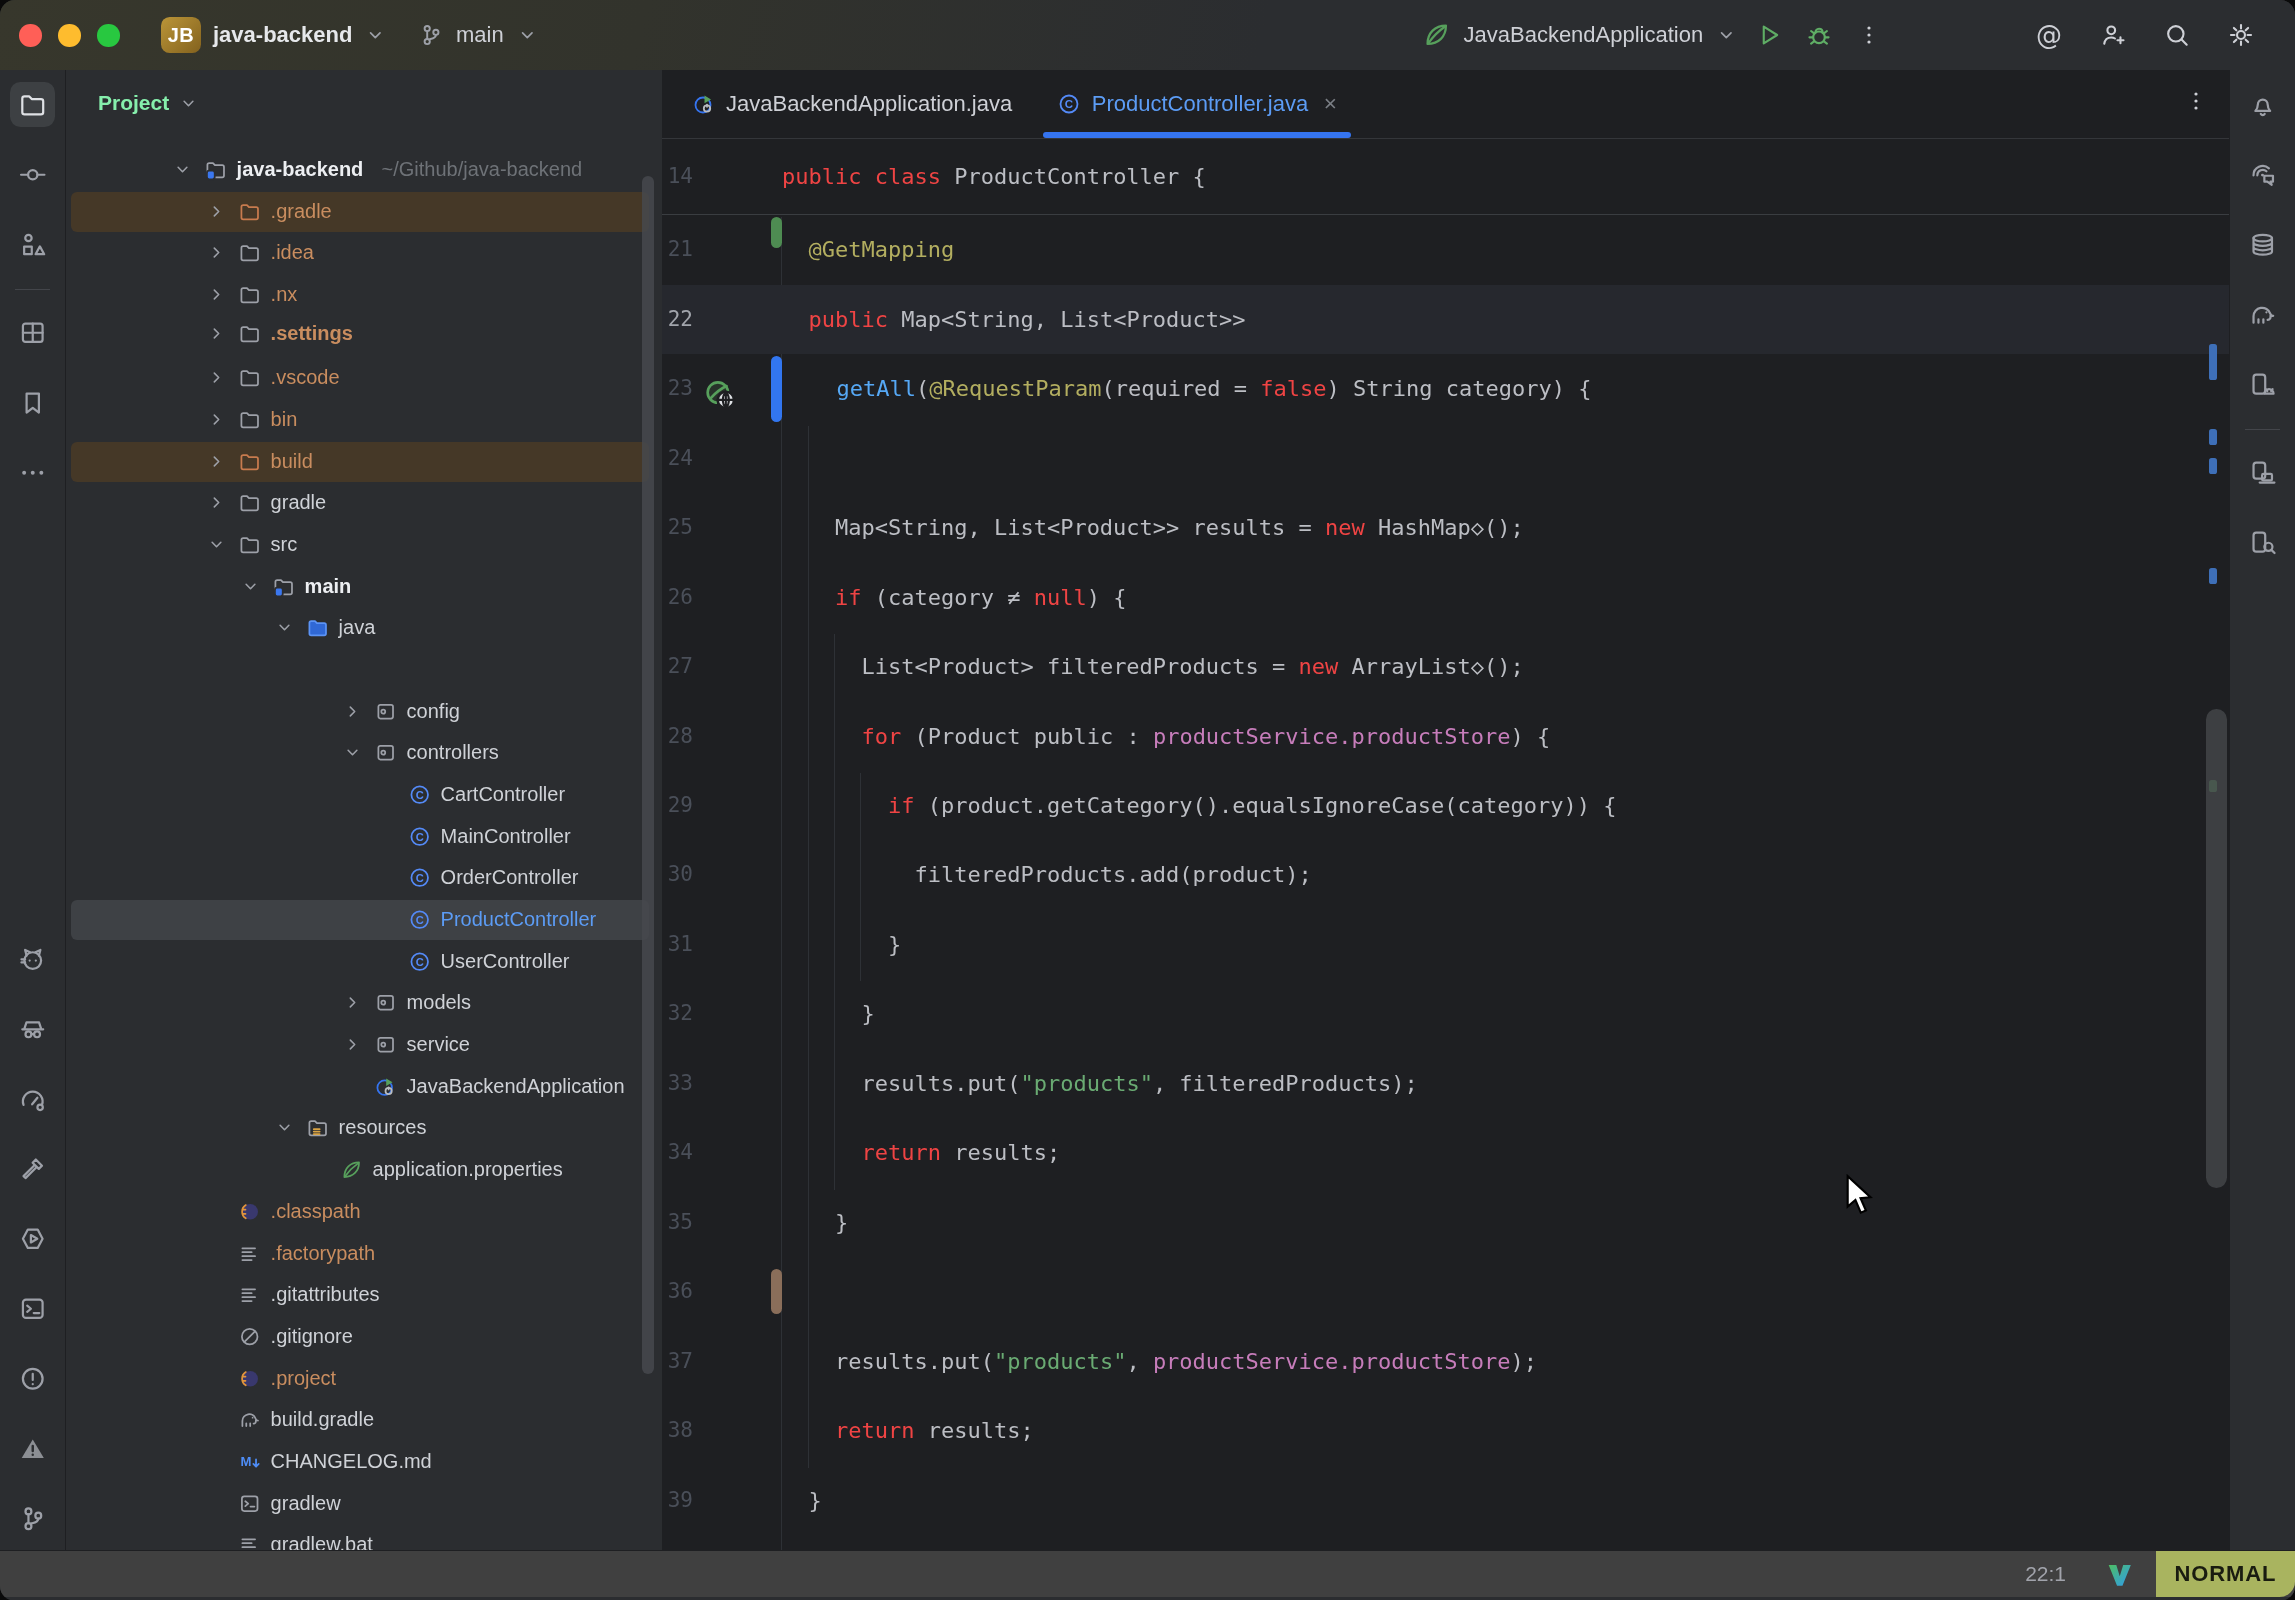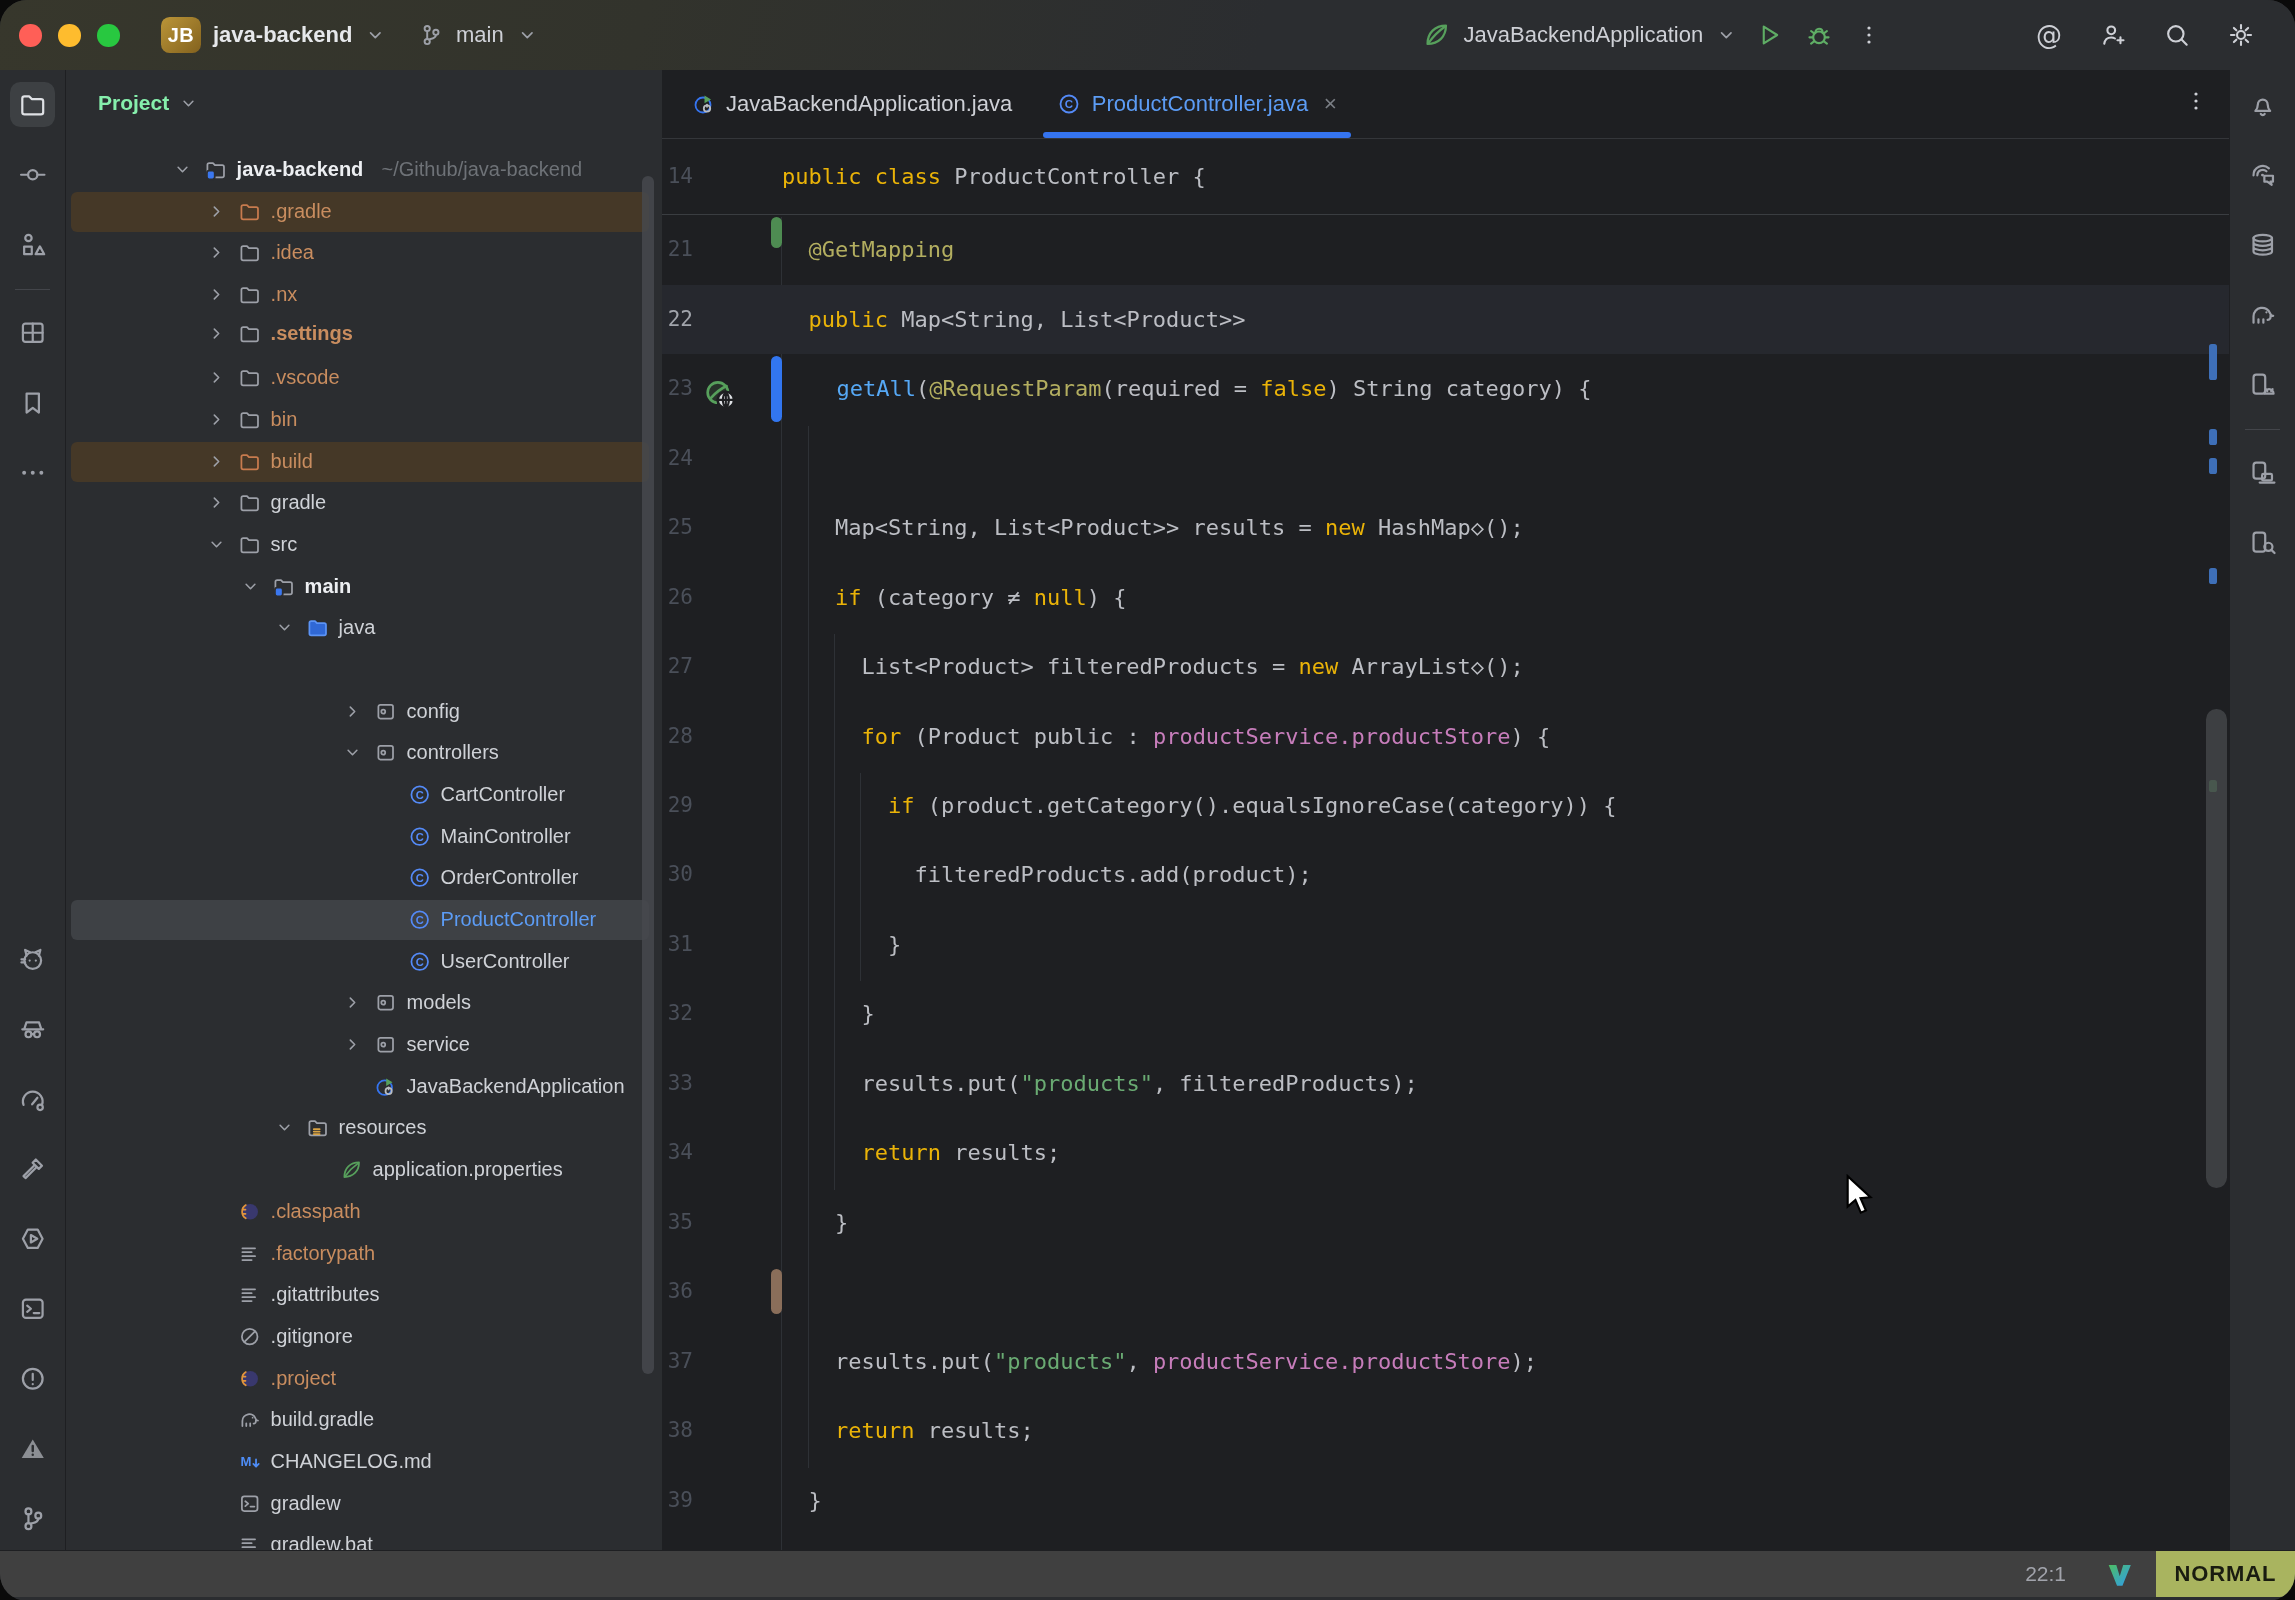--- a/index.html
+++ b/index.html
@@ -1,18 +1,18 @@
 <!DOCTYPE html>
 <html style="font-size:14px"><head>
 <meta charset="utf-8">
 <style>
   * { margin:0; padding:0; box-sizing:border-box; }
   html,body { background:#0a0a0a; width:2295px; height:1601px; overflow:hidden; }
   .window { position:absolute; left:0; top:0; width:2295px; height:1601px;
-    background:#2b2d30; border-radius:27px; overflow:hidden;
+    background:#2b2d30; border-radius:15px; overflow:hidden;
     font-family:"Liberation Sans", sans-serif; color:#CFD2D7; }
 
   
   .titlebar { position:absolute; left:0; top:0; width:100%; height:70px;
     background:linear-gradient(105deg,#37372c 0%,#32332c 28%,#2b2d30 55%); }
   .tl { position:absolute; top:24px; width:22.6px; height:22.6px; border-radius:50%; }
   .tb-group { position:absolute; top:0; height:70px; display:flex; align-items:center; gap:12px; }
   .jb-badge { width:40px; height:36px; border-radius:8.7px;
     background:linear-gradient(135deg,#bb9538,#83621e); color:#fff; font-weight:800; font-size:20px;
     display:flex; align-items:center; justify-content:center; letter-spacing:0.4px;}
@@ -64,21 +64,21 @@
   .codearea { position:absolute; left:0; top:69px; right:0; bottom:0; font-family:"DejaVu Sans Mono", monospace; font-size:22px; }
   .sticky { position:absolute; left:0; top:0; width:100%; height:76px; background:#1e1f22; border-bottom:1.7px solid #3A3D41; z-index:5;}
   .crow { position:absolute; left:0; width:100%; height:69px; line-height:69px; white-space:pre; }
   .crow.cur { background:#26282E; }
   .lnum { position:absolute; left:0; top:0; width:31px; text-align:right; color:#4A4F59; font-size:21px; }
   .lnum.cur { color:#A2A5AC; }
   .gicon { position:absolute; left:42px; top:17.4px; }
   .marker { position:absolute; left:109px; width:11.3px; border-radius:6px; }
   .codetext { display:inline-block; }
   .sticky .lnum { line-height:75px; } .sticky .codetext { line-height:75px; }
-  .tk-k{color:#eab308;} .tk-a{color:#B3AE60;} .tk-m{color:#56A8F5;} .tk-s{color:#6AAB73;}
+  .tk-k{color:#ef4444;} .tk-a{color:#B3AE60;} .tk-m{color:#56A8F5;} .tk-s{color:#6AAB73;}
   .tk-f{color:#C77DBB;} .tk-p{color:#BCBEC4;}
   .iguide { position:absolute; width:0.9px; background:#2E3136; }
   .stripe-mark { position:absolute; width:7.8px; border-radius:2.6px; }
   .ed-scroll { position:absolute; right:1.7px; width:21px; border-radius:10.4px; background:#45474B; opacity:.8; }
   .check-ok { position:absolute; }
 
   
   .statusbar { position:absolute; left:0; bottom:4px; width:100%; height:47px; background:#404040;
      border-top:0.9px solid #1e1f22; font-size:21px; color:#A1A3AB; }
   .sb-caret { position:absolute; right:229px; top:0; line-height:46px; }

